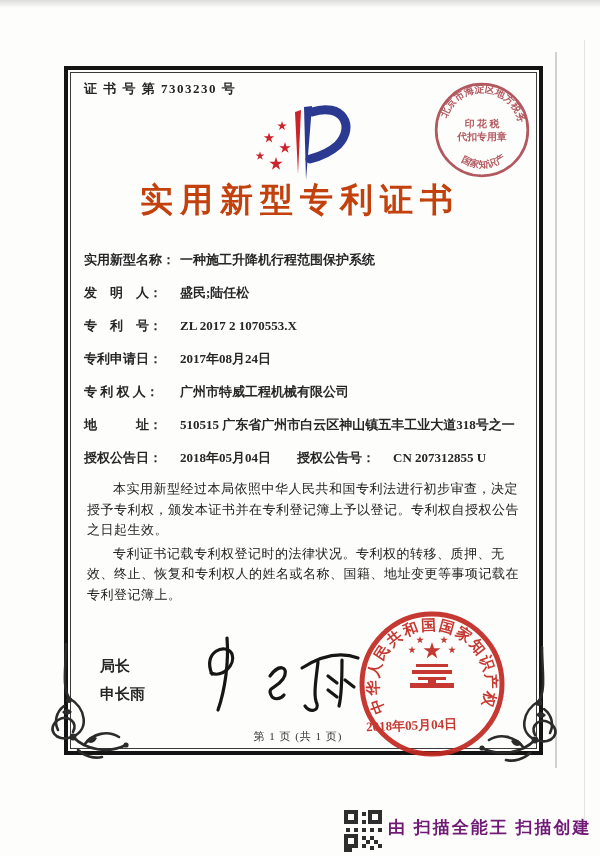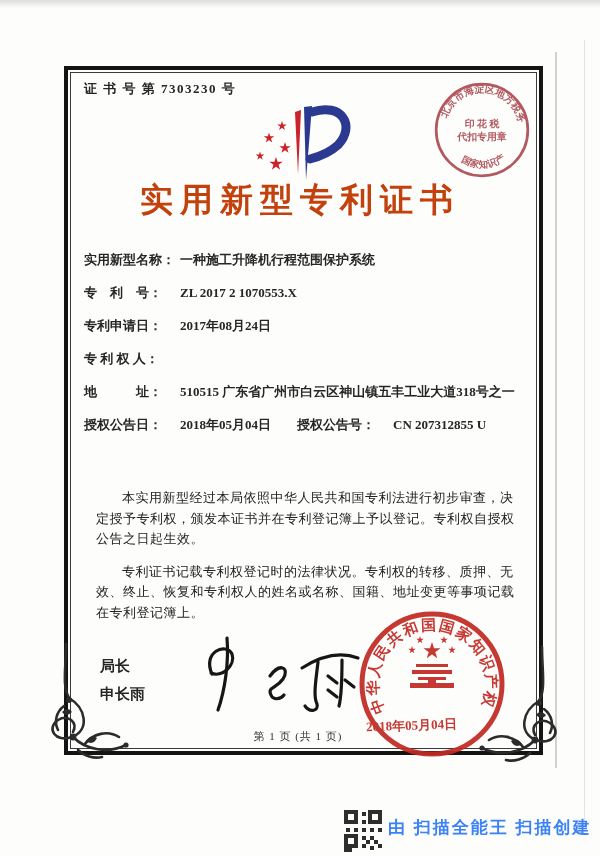--- a/index.html
+++ b/index.html
@@ -22,29 +22,29 @@
   .title{position:absolute;left:0;top:178px;width:600px;text-align:center;font-size:33px;font-weight:bold;letter-spacing:7px;color:#c2410c;}
   
   .fields{position:absolute;left:84px;top:250px;width:452px;font-size:13px;font-weight:bold;line-height:19px;}
   .frow{display:flex;margin-bottom:14px;}
   .flabel{flex:0 0 96px;white-space:nowrap;}
   .fvalue{max-width:350px;}
   .frow.last .fvalue{max-width:none;}
   .grant2{margin-left:26px;display:flex;justify-content:space-between;}
   
   .bodytext{position:absolute;left:84px;top:476px;width:448px;font-size:13px;line-height:20.5px;color:#222;}
-  .bodytext p{margin:12px;text-indent:2em;letter-spacing:.5px;}
+  .bodytext p{margin:3px;text-indent:2em;letter-spacing:.5px;}
   
   .officer{position:absolute;left:100px;top:652px;font-size:15px;font-weight:bold;line-height:28px;}
   .signature{position:absolute;left:182px;top:632px;}
   .bigseal{position:absolute;left:352px;top:604px;opacity:.93;}
   .pagefoot{position:absolute;left:0;top:729px;width:596px;text-align:center;font-size:11px;letter-spacing:1px;color:#333;}
   
   .qr{position:absolute;left:344px;top:810px;}
-  .credit{position:absolute;left:388px;top:816px;font-size:17px;font-weight:bold;letter-spacing:2px;color:#3b82f6;
+  .credit{position:absolute;left:388px;top:816px;font-size:17px;font-weight:bold;letter-spacing:2px;color:#701a75;
           font-family:"Liberation Sans","DejaVu Sans",sans-serif;}
 </style>
 </head>
 <body>
 
 <div class="stage">
 
   <div class="paper-shade-top"></div>
   <div class="paper-edge-r1"></div>
   <div class="paper-edge-r2"></div>
@@ -120,29 +120,34 @@
   </svg>
 
   <div class="title">实用新型专利证书</div>
 
   <div class="fields">
     <div class="frow">
       <span class="flabel">实用新型名称：</span>
       <span class="fvalue">一种施工升降机行程范围保护系统</span>
     </div>
     <div class="frow">
+      <span class="flabel">发　明　人：</span>
+      <span class="fvalue">盛民;陆任松</span>
+    </div>
+    <div class="frow">
       <span class="flabel">专　利　号：</span>
       <span class="fvalue">ZL 2017 2 1070553.X</span>
     </div>
     <div class="frow">
       <span class="flabel">专利申请日：</span>
       <span class="fvalue">2017年08月24日</span>
     </div>
     <div class="frow">
       <span class="flabel">专 利 权 人：</span>
+      <span class="fvalue">广州市特威工程机械有限公司</span>
     </div>
     <div class="frow">
       <span class="flabel">地　　　址：</span>
       <span class="fvalue">510515 广东省广州市白云区神山镇五丰工业大道318号之一</span>
     </div>
     <div class="frow last">
       <span class="flabel">授权公告日：</span>
       <span class="fvalue">2018年05月04日</span>
       <span class="grant2">
         <span class="flabel">授权公告号：</span>

